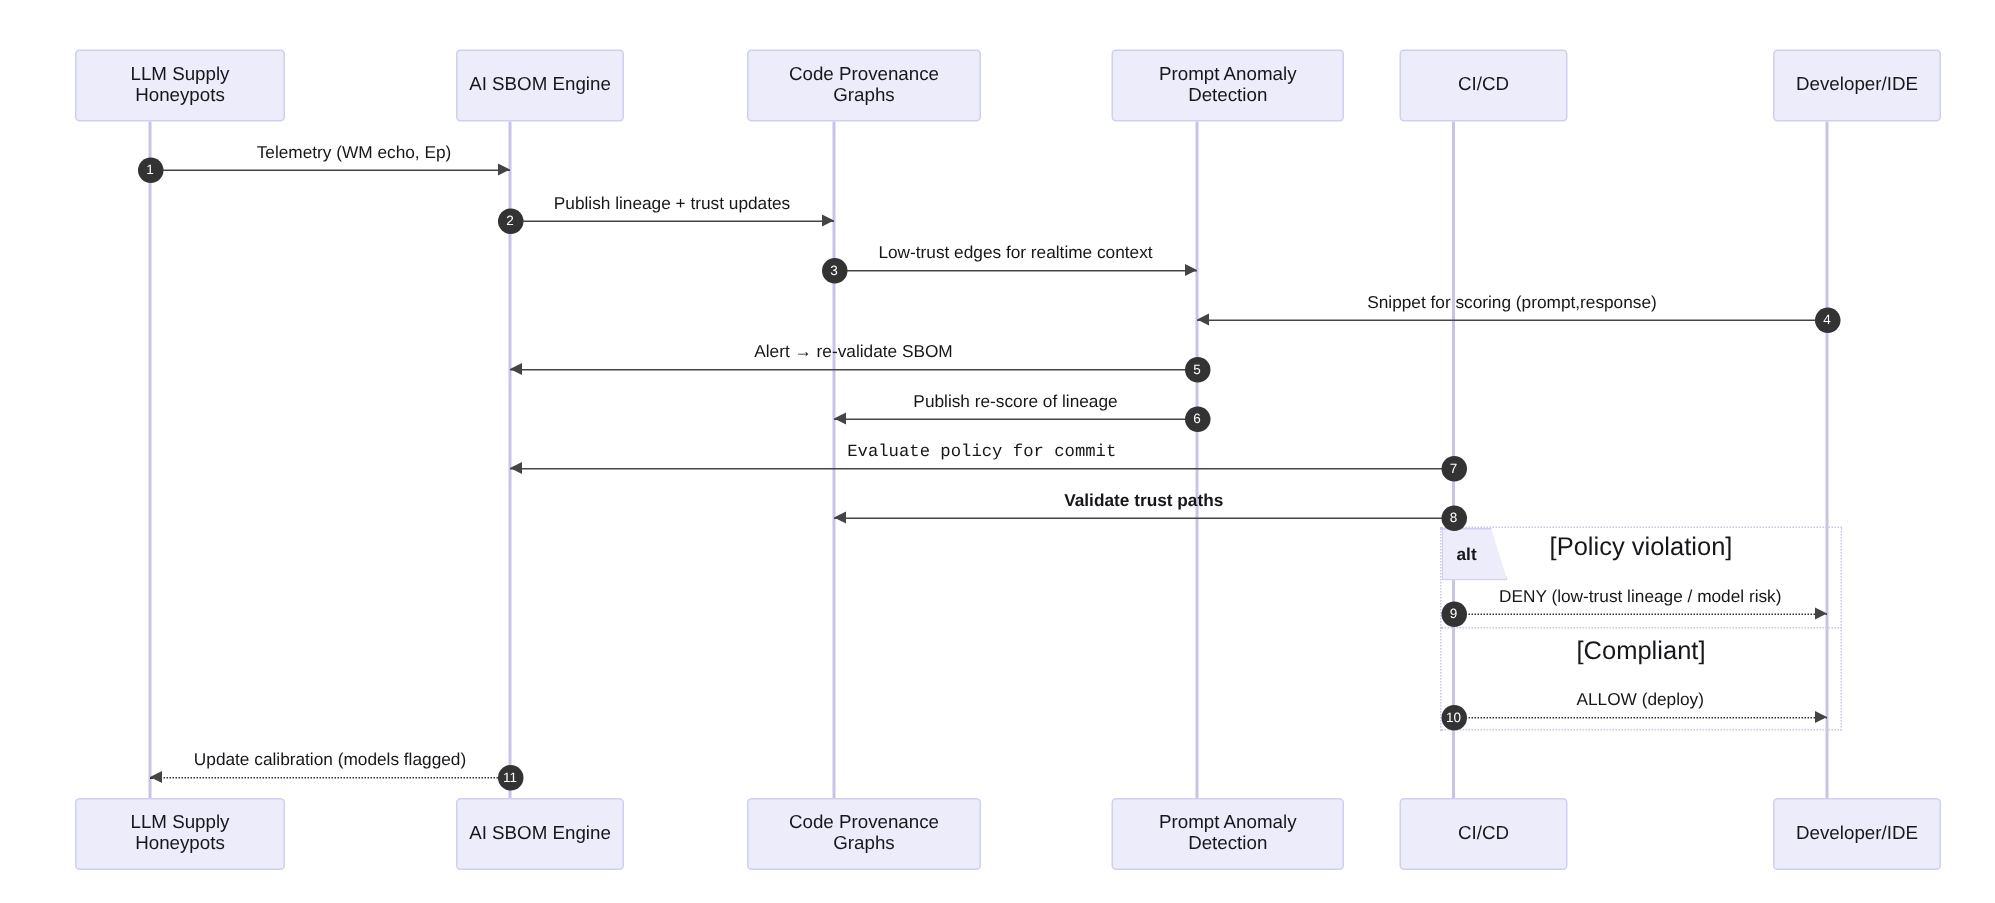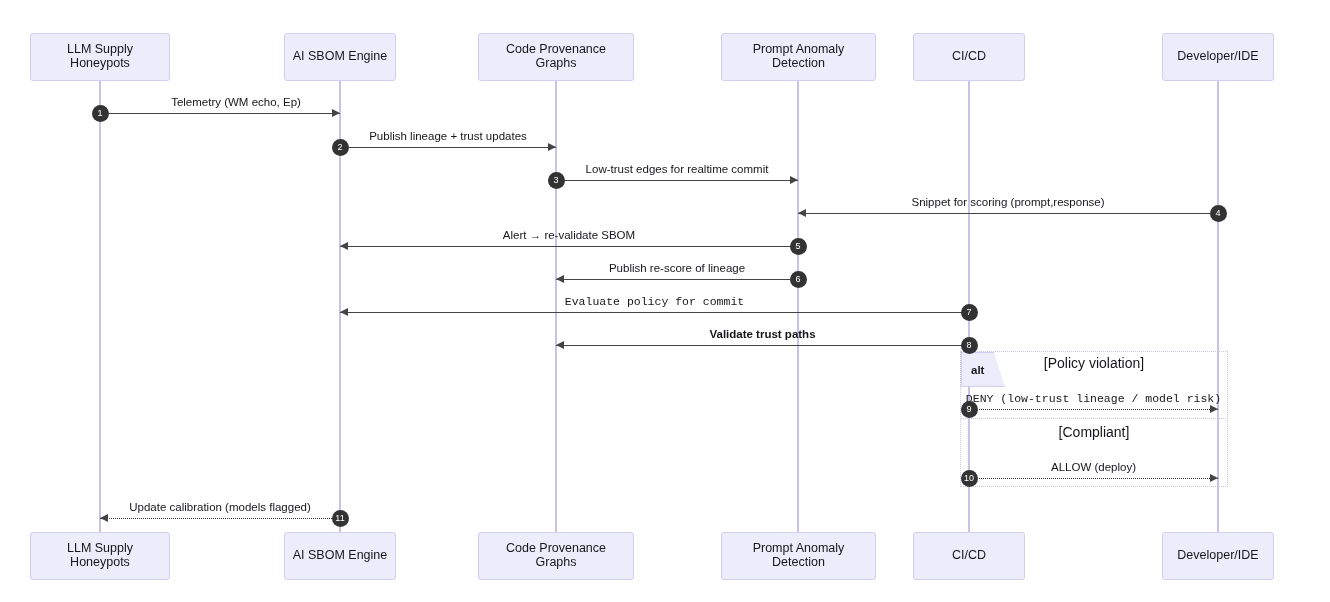--- a/index.html
+++ b/index.html
@@ -25,20 +25,21 @@
     border: 1px solid #CFCFF0;
     border-radius: 3px;
     display: flex;
     align-items: center;
     justify-content: center;
     color: #17171b;
     font-size: 12.5px;
     line-height: 1.1;
     text-align: center;
     padding: 14px 6px;
+    margin-left: 20px;
   }
   .lifeline {
     position: absolute;
     width: 2px;
     background: #C8C4E8;
   }
   .msg-line {
     position: absolute;
     height: 0;
     border-top: 1.4px solid #444444;
@@ -100,21 +101,21 @@
     box-sizing: border-box;
     clip-path: polygon(0 0, calc(100% - 11px) 0, 100% 100%, 0 100%);
   }
   .alt-divider {
     position: absolute;
     height: 0;
     border-top: 1.2px dotted #C9C6E8;
   }
   .alt-cond {
     position: absolute;
-    font-size: 14px;
+    font-size: 17px;
     color: #17171b;
     white-space: nowrap;
     transform: translateX(-50%);
     text-align: left;
   }
 </style>
 </head>
 <body>
 
 <div id="diagram">
@@ -144,21 +145,21 @@
     <div class="msg-line" style="left: 100px; width: 240px; top: 113px;"></div>
     <div class="arrow-head right" style="top: 109px; left: 332px;"></div>
     <div class="msg-label" style="left: 236px; top: 96px;">Telemetry (WM echo, Ep)</div>
     <div class="seq-num" style="left: 91.5px; top: 105px;">1</div>
     <div class="msg-line" style="left: 340px; width: 216px; top: 147px;"></div>
     <div class="arrow-head right" style="top: 143px; left: 548px;"></div>
     <div class="msg-label" style="left: 448px; top: 130px;">Publish lineage + trust updates</div>
     <div class="seq-num" style="left: 331.5px; top: 139px;">2</div>
     <div class="msg-line" style="left: 556px; width: 242px; top: 180px;"></div>
     <div class="arrow-head right" style="top: 176px; left: 790px;"></div>
-    <div class="msg-label" style="left: 677px; top: 163px;">Low-trust edges for realtime commit</div>
+    <div class="msg-label" style="left: 677px; top: 163px;">Low-trust edges for realtime context</div>
     <div class="seq-num" style="left: 547.5px; top: 172px;">3</div>
     <div class="msg-line" style="left: 798px; width: 420px; top: 213px;"></div>
     <div class="arrow-head left" style="top: 209px; left: 798px;"></div>
     <div class="msg-label" style="left: 1008px; top: 196px;">Snippet for scoring (prompt,response)</div>
     <div class="seq-num" style="left: 1209.5px; top: 205px;">4</div>
     <div class="msg-line" style="left: 340px; width: 458px; top: 246px;"></div>
     <div class="arrow-head left" style="top: 242px; left: 340px;"></div>
     <div class="msg-label" style="left: 569px; top: 229px;">Alert → re-validate SBOM</div>
     <div class="seq-num" style="left: 789.5px; top: 238px;">5</div>
     <div class="msg-line" style="left: 556px; width: 242px; top: 279px;"></div>
@@ -168,21 +169,21 @@
     <div class="msg-line" style="left: 340px; width: 629px; top: 312px;"></div>
     <div class="arrow-head left" style="top: 308px; left: 340px;"></div>
     <div class="msg-label" style="left: 654.5px; top: 295px; font-family: Liberation Mono, monospace;">Evaluate policy for commit</div>
     <div class="seq-num" style="left: 960.5px; top: 304px;">7</div>
     <div class="msg-line" style="left: 556px; width: 413px; top: 345px;"></div>
     <div class="arrow-head left" style="top: 341px; left: 556px;"></div>
     <div class="msg-label" style="left: 762.5px; top: 328px; font-weight: bold;">Validate trust paths</div>
     <div class="seq-num" style="left: 960.5px; top: 337px;">8</div>
     <div class="msg-line dotted" style="left: 969px; width: 249px; top: 409px;"></div>
     <div class="arrow-head right" style="top: 405px; left: 1210px;"></div>
-    <div class="msg-label" style="left: 1093.5px; top: 392px; font-family: Liberation Mono, monospace;">DENY (low-trust lineage / model risk)</div>
+    <div class="msg-label" style="left: 1093.5px; top: 392px;">DENY (low-trust lineage / model risk)</div>
     <div class="seq-num" style="left: 960.5px; top: 401px;">9</div>
     <div class="msg-line dotted" style="left: 969px; width: 249px; top: 478px;"></div>
     <div class="arrow-head right" style="top: 474px; left: 1210px;"></div>
     <div class="msg-label" style="left: 1093.5px; top: 461px;">ALLOW (deploy)</div>
     <div class="seq-num" style="left: 960.5px; top: 470px;">10</div>
     <div class="msg-line dotted" style="left: 100px; width: 240px; top: 518px;"></div>
     <div class="arrow-head left" style="top: 514px; left: 100px;"></div>
     <div class="msg-label" style="left: 220px; top: 501px;">Update calibration (models flagged)</div>
     <div class="seq-num" style="left: 331.5px; top: 510px;">11</div>
   </div>

